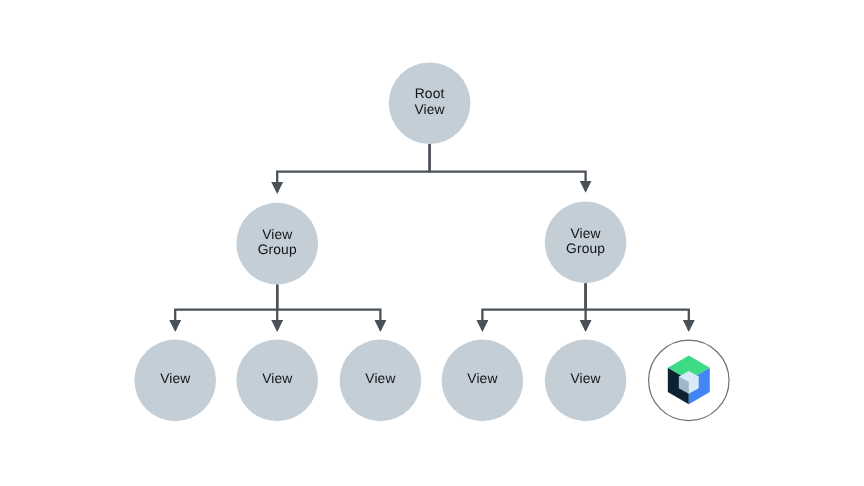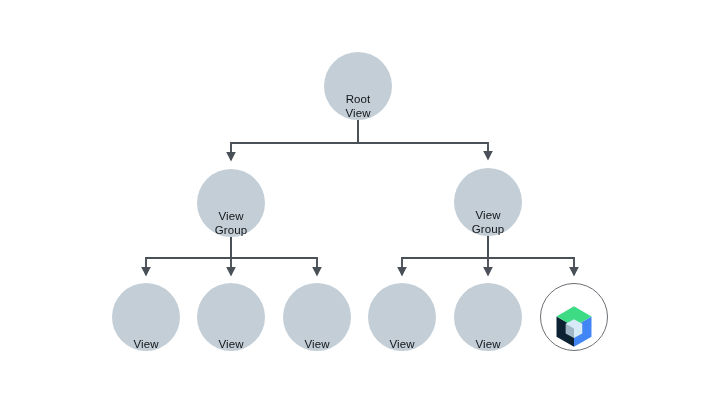--- a/index.html
+++ b/index.html
@@ -23,21 +23,21 @@
     position: absolute;
     left: 0;
     top: 0;
     width: 720px;
     height: 405px;
   }
   .node {
     position: absolute;
     border-radius: 50%;
     display: flex;
-    align-items: flex-end;
+    align-items: center;
     justify-content: center;
     text-align: center;
     box-sizing: border-box;
   }
   .node-plain {
     background: #c3ced6;
   }
   .node-label {
     font-size: 11.5px;
     line-height: 13.5px;

